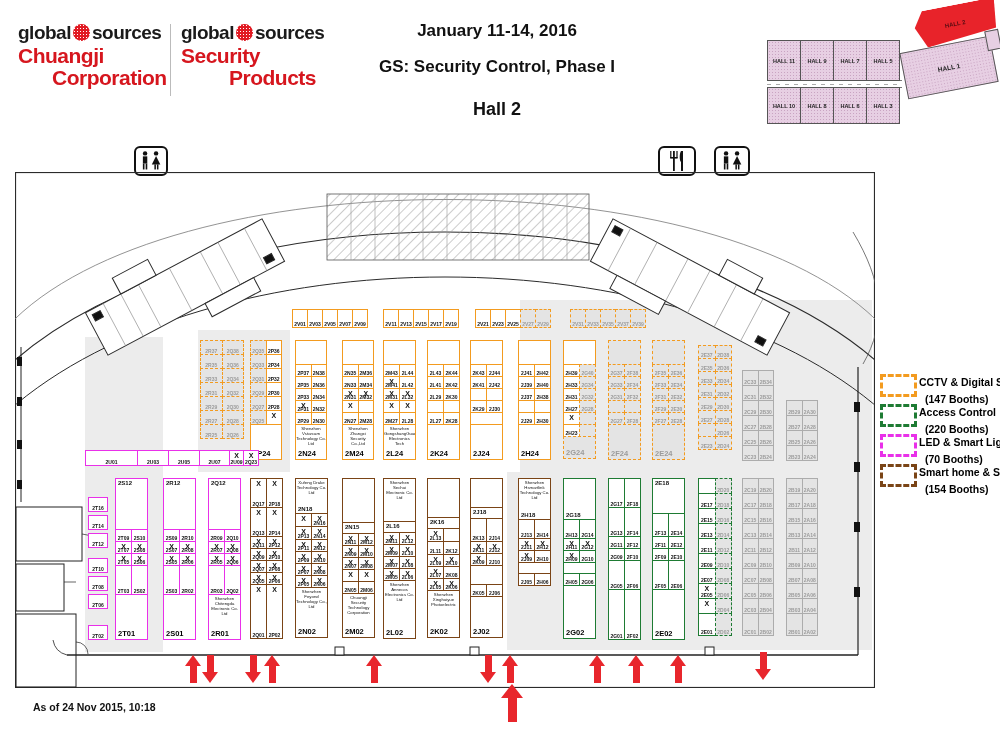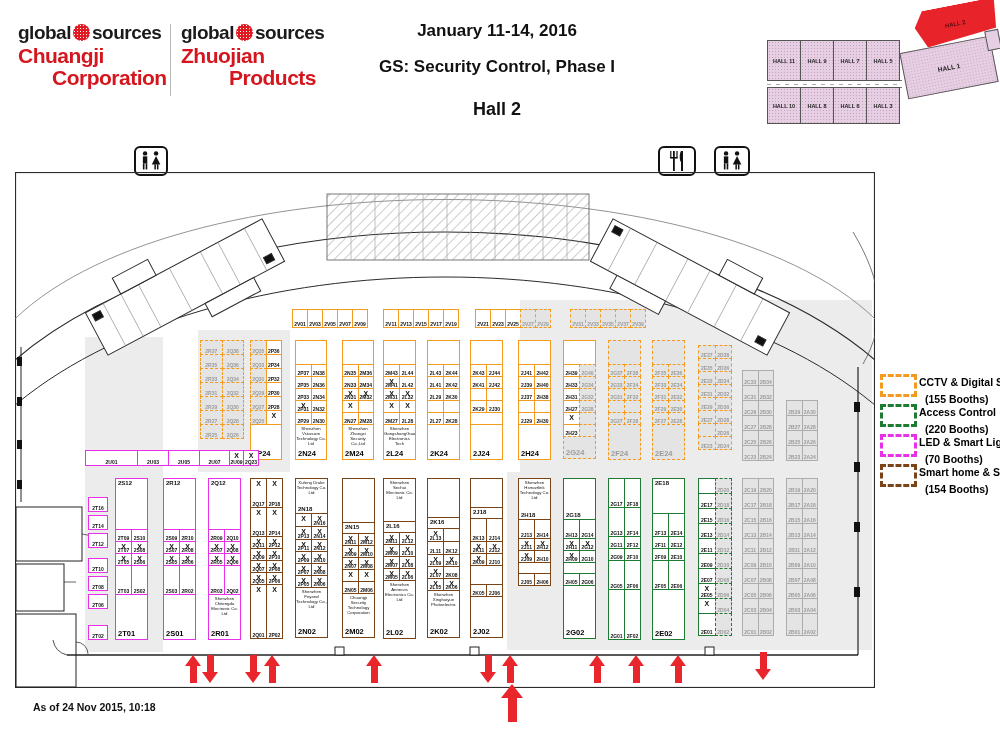--- a/index.html
+++ b/index.html
@@ -65,21 +65,21 @@
     <span>global</span><span class="globe"></span><span>sources</span>
   </div>
   <div class="brandred" style="left:18px;top:44px">Chuangji</div>
   <div class="brandred" style="left:52px;top:66px">Corporation</div>
 
   <div class="vdiv" style="left:170px;top:24px;height:72px"></div>
 
   <div class="brand" style="left:181px;top:22px">
     <span>global</span><span class="globe"></span><span>sources</span>
   </div>
-  <div class="brandred" style="left:181px;top:44px">Zhuojian</div>
+  <div class="brandred" style="left:181px;top:44px">Security</div>
   <div class="brandred" style="left:229px;top:66px">Products</div>
 
   <div class="title" style="left:330px;top:21px;width:334px;font-size:17px">January 11-14, 2016</div>
   <div class="title" style="left:300px;top:57px;width:394px;font-size:17px">GS: Security Control, Phase I</div>
   <div class="title" style="left:330px;top:99px;width:334px;font-size:18px">Hall 2</div>
 
   <div id="minimap">
     <div class="mmcorr" style="left:767px;top:80px;width:135px;height:8px"></div>
     <div class="hallrot" style="left:903px;top:44px;width:92px;height:47px;transform:rotate(-11deg);
          background-color:#E7CFE3;background-image:radial-gradient(circle,#c9a4c2 .6px,transparent .8px);background-size:3px 3px;
@@ -1895,21 +1895,21 @@
       </div>
       <div class="cell" style="border-color: rgb(233, 48, 233); background: rgb(255, 255, 255); position: absolute; left: 73px; top: 453px; width: 20px; height: 15px;">
         <span class="lb">2T02</span>
       </div>
     </div>
 </div>
 
 <div id="legend">
     <div class="lgsw" style="left: 880px; top: 374px; border-color: rgb(243, 155, 31);"></div>
     <div class="lgtx" style="left: 919px; top: 376px;">CCTV &amp; Digital Surveillance</div>
-    <div class="lgtx" style="left: 925px; top: 393px;">(155 Booths)</div>
+    <div class="lgtx" style="left: 925px; top: 393px;">(147 Booths)</div>
     <div class="lgsw" style="left: 880px; top: 404px; border-color: rgb(30, 123, 51);"></div>
     <div class="lgtx" style="left: 919px; top: 406px;">Access Control</div>
     <div class="lgtx" style="left: 925px; top: 423px;">(220 Booths)</div>
     <div class="lgsw" style="left: 880px; top: 434px; border-color: rgb(233, 48, 233);"></div>
     <div class="lgtx" style="left: 919px; top: 436px;">LED &amp; Smart Lighting</div>
     <div class="lgtx" style="left: 925px; top: 453px;">(70 Booths)</div>
     <div class="lgsw" style="left: 880px; top: 464px; border-color: rgb(122, 68, 22);"></div>
     <div class="lgtx" style="left: 919px; top: 466px;">Smart home &amp; Systems</div>
     <div class="lgtx" style="left: 925px; top: 483px;">(154 Booths)</div>
   </div>

